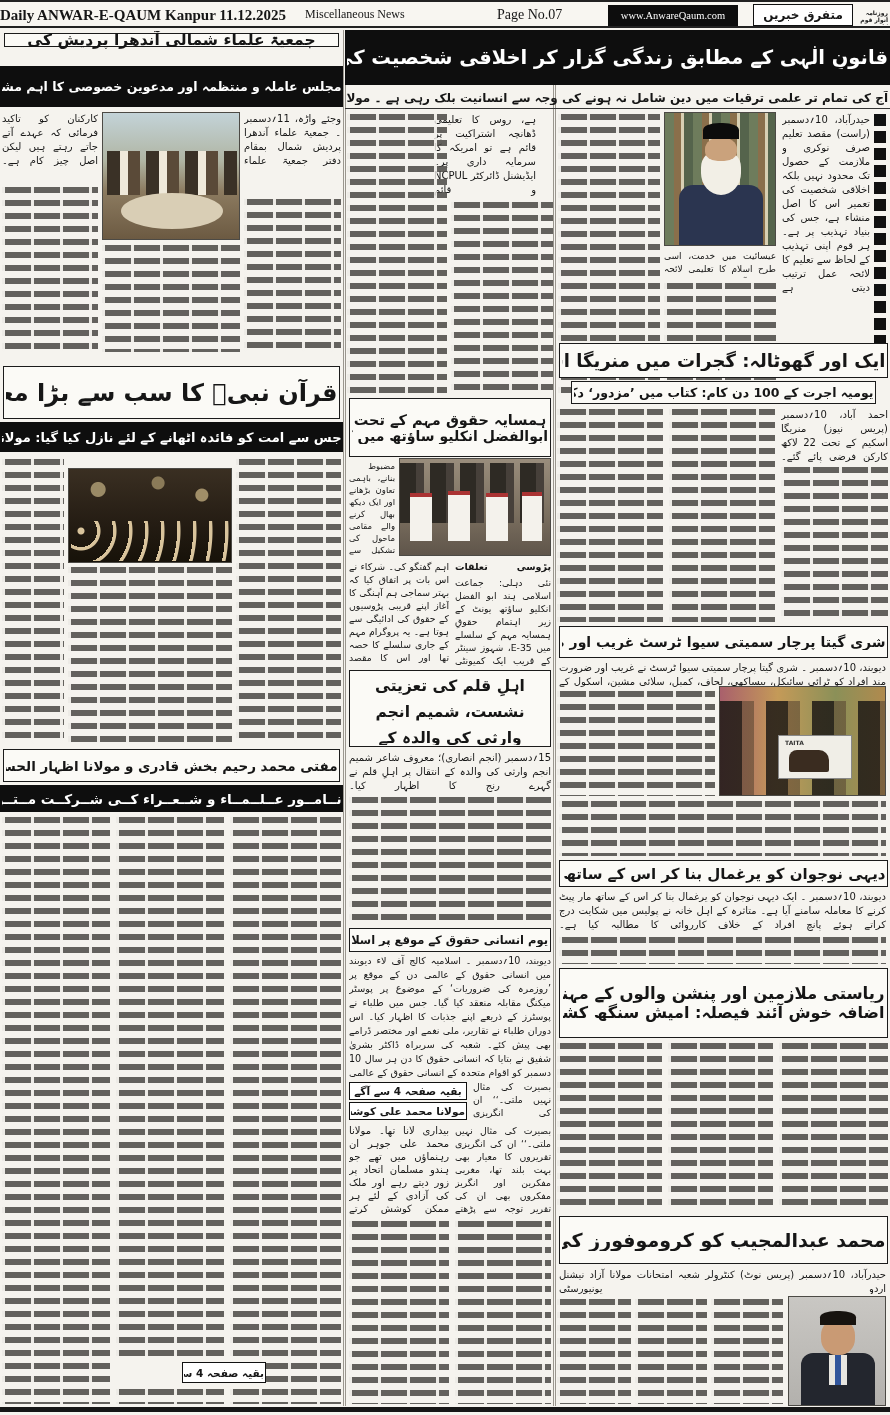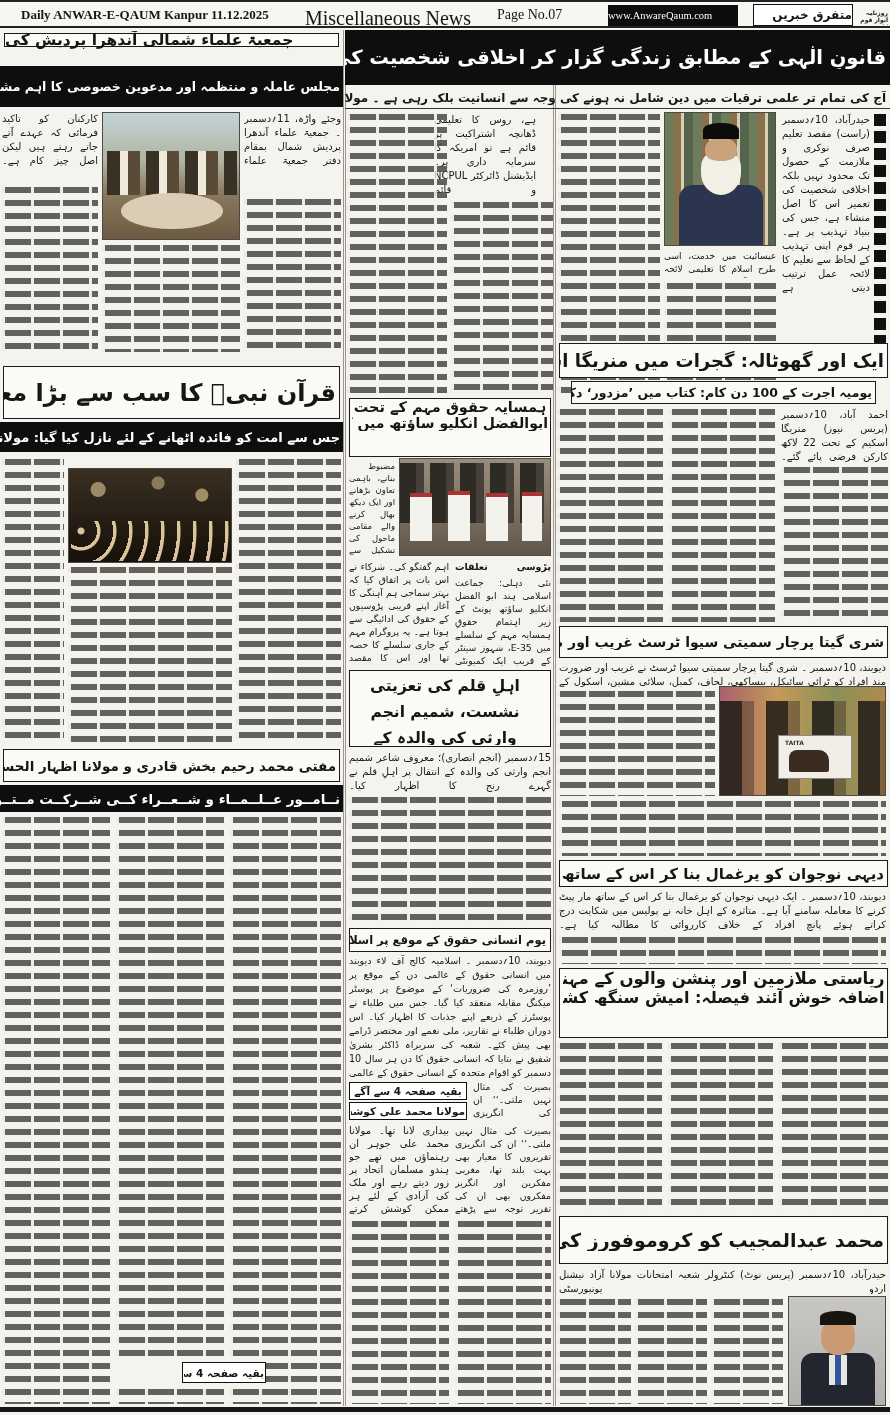--- a/index.html
+++ b/index.html
@@ -3,41 +3,41 @@
 <meta charset="utf-8">
 <style>
   html,body{margin:0;padding:0}
   body{width:890px;height:1415px;position:relative;overflow:hidden;
        background:#f5f3ee;color:#161616;font-family:"DejaVu Sans",sans-serif}
   .abs{position:absolute;box-sizing:border-box}
   .ur{direction:rtl;unicode-bidi:embed}
   .just{text-align:justify;text-align-last:justify}
   .bx{border:1.5px solid #1b1b1b;background:#fbfaf6}
   .banner{background:#0e0e0e;color:#ffffff}
-  .ctr{display:flex;align-items:center;text-align:center}
+  .ctr{display:flex;align-items:center;justify-content:center;text-align:center}
   .clip{overflow:hidden}
   .body-t{font-size:10px;line-height:14px}
   
   .fl{background-image:
       repeating-linear-gradient(90deg,rgba(245,243,238,.95) 0 3px,rgba(245,243,238,0) 3px 29px),
       repeating-linear-gradient(180deg,#44423e 1px 7px,rgba(0,0,0,0) 7px 14px);
       opacity:.82}
   .vrule{width:3px;border-left:1px solid #9a968e;border-right:1px solid #9a968e}
   .photo{border:1px solid #4c4a45;overflow:hidden}
   .contbox{border:1.6px solid #111;background:#fff;font-weight:bold;font-size:10.5px;
            display:flex;align-items:center;justify-content:center}
   .strip{background:repeating-linear-gradient(180deg,#101010 0 12px,rgba(0,0,0,0) 12px 17px)}
   .hdln{font-weight:bold;white-space:nowrap}
 </style>
 </head>
 <body>
 
 <div class="abs" style="left:0;top:0;width:890px;height:28px;border-top:2px solid #222;border-bottom:2px solid #222;background:#f8f6f1">
-  <div class="abs" style="left:21px;top:5px;width:265px;font-family:'Liberation Serif',serif;font-weight:bold;font-size:13px;white-space:nowrap">Daily ANWAR-E-QAUM Kanpur 11.12.2025</div>
-  <div class="abs" style="left:305px;top:5px;width:160px;font-family:'Liberation Serif',serif;font-size:20px;white-space:nowrap">Miscellaneous News</div>
+  <div class="abs" style="left:0;top:5px;width:265px;font-family:'Liberation Serif',serif;font-weight:bold;font-size:15px;white-space:nowrap">Daily ANWAR-E-QAUM Kanpur 11.12.2025</div>
+  <div class="abs" style="left:305px;top:5px;width:160px;font-family:'Liberation Serif',serif;font-size:12px;white-space:nowrap">Miscellaneous News</div>
   <div class="abs" style="left:497px;top:5px;width:90px;font-family:'Liberation Serif',serif;font-size:14px;white-space:nowrap">Page No.07</div>
   <div class="abs ctr" style="left:608px;top:3px;width:130px;height:21px;background:#0d0d0d;color:#fff;font-size:10.5px;font-family:'Liberation Serif',serif">
     <span>www.AnwareQaum.com</span>
   </div>
   <div class="abs ctr ur" style="left:753px;top:2px;width:100px;height:22px;border:1.5px solid #111;background:#fff;font-weight:bold;font-size:12px">
     <span>متفرق خبریں</span>
   </div>
   <div class="abs ur clip" style="left:856px;top:7px;width:32px;height:16px;font-size:6px;line-height:7px;font-weight:bold;text-align:right">روزنامہ اَنوار قوم کانپور</div>
 </div>
 

